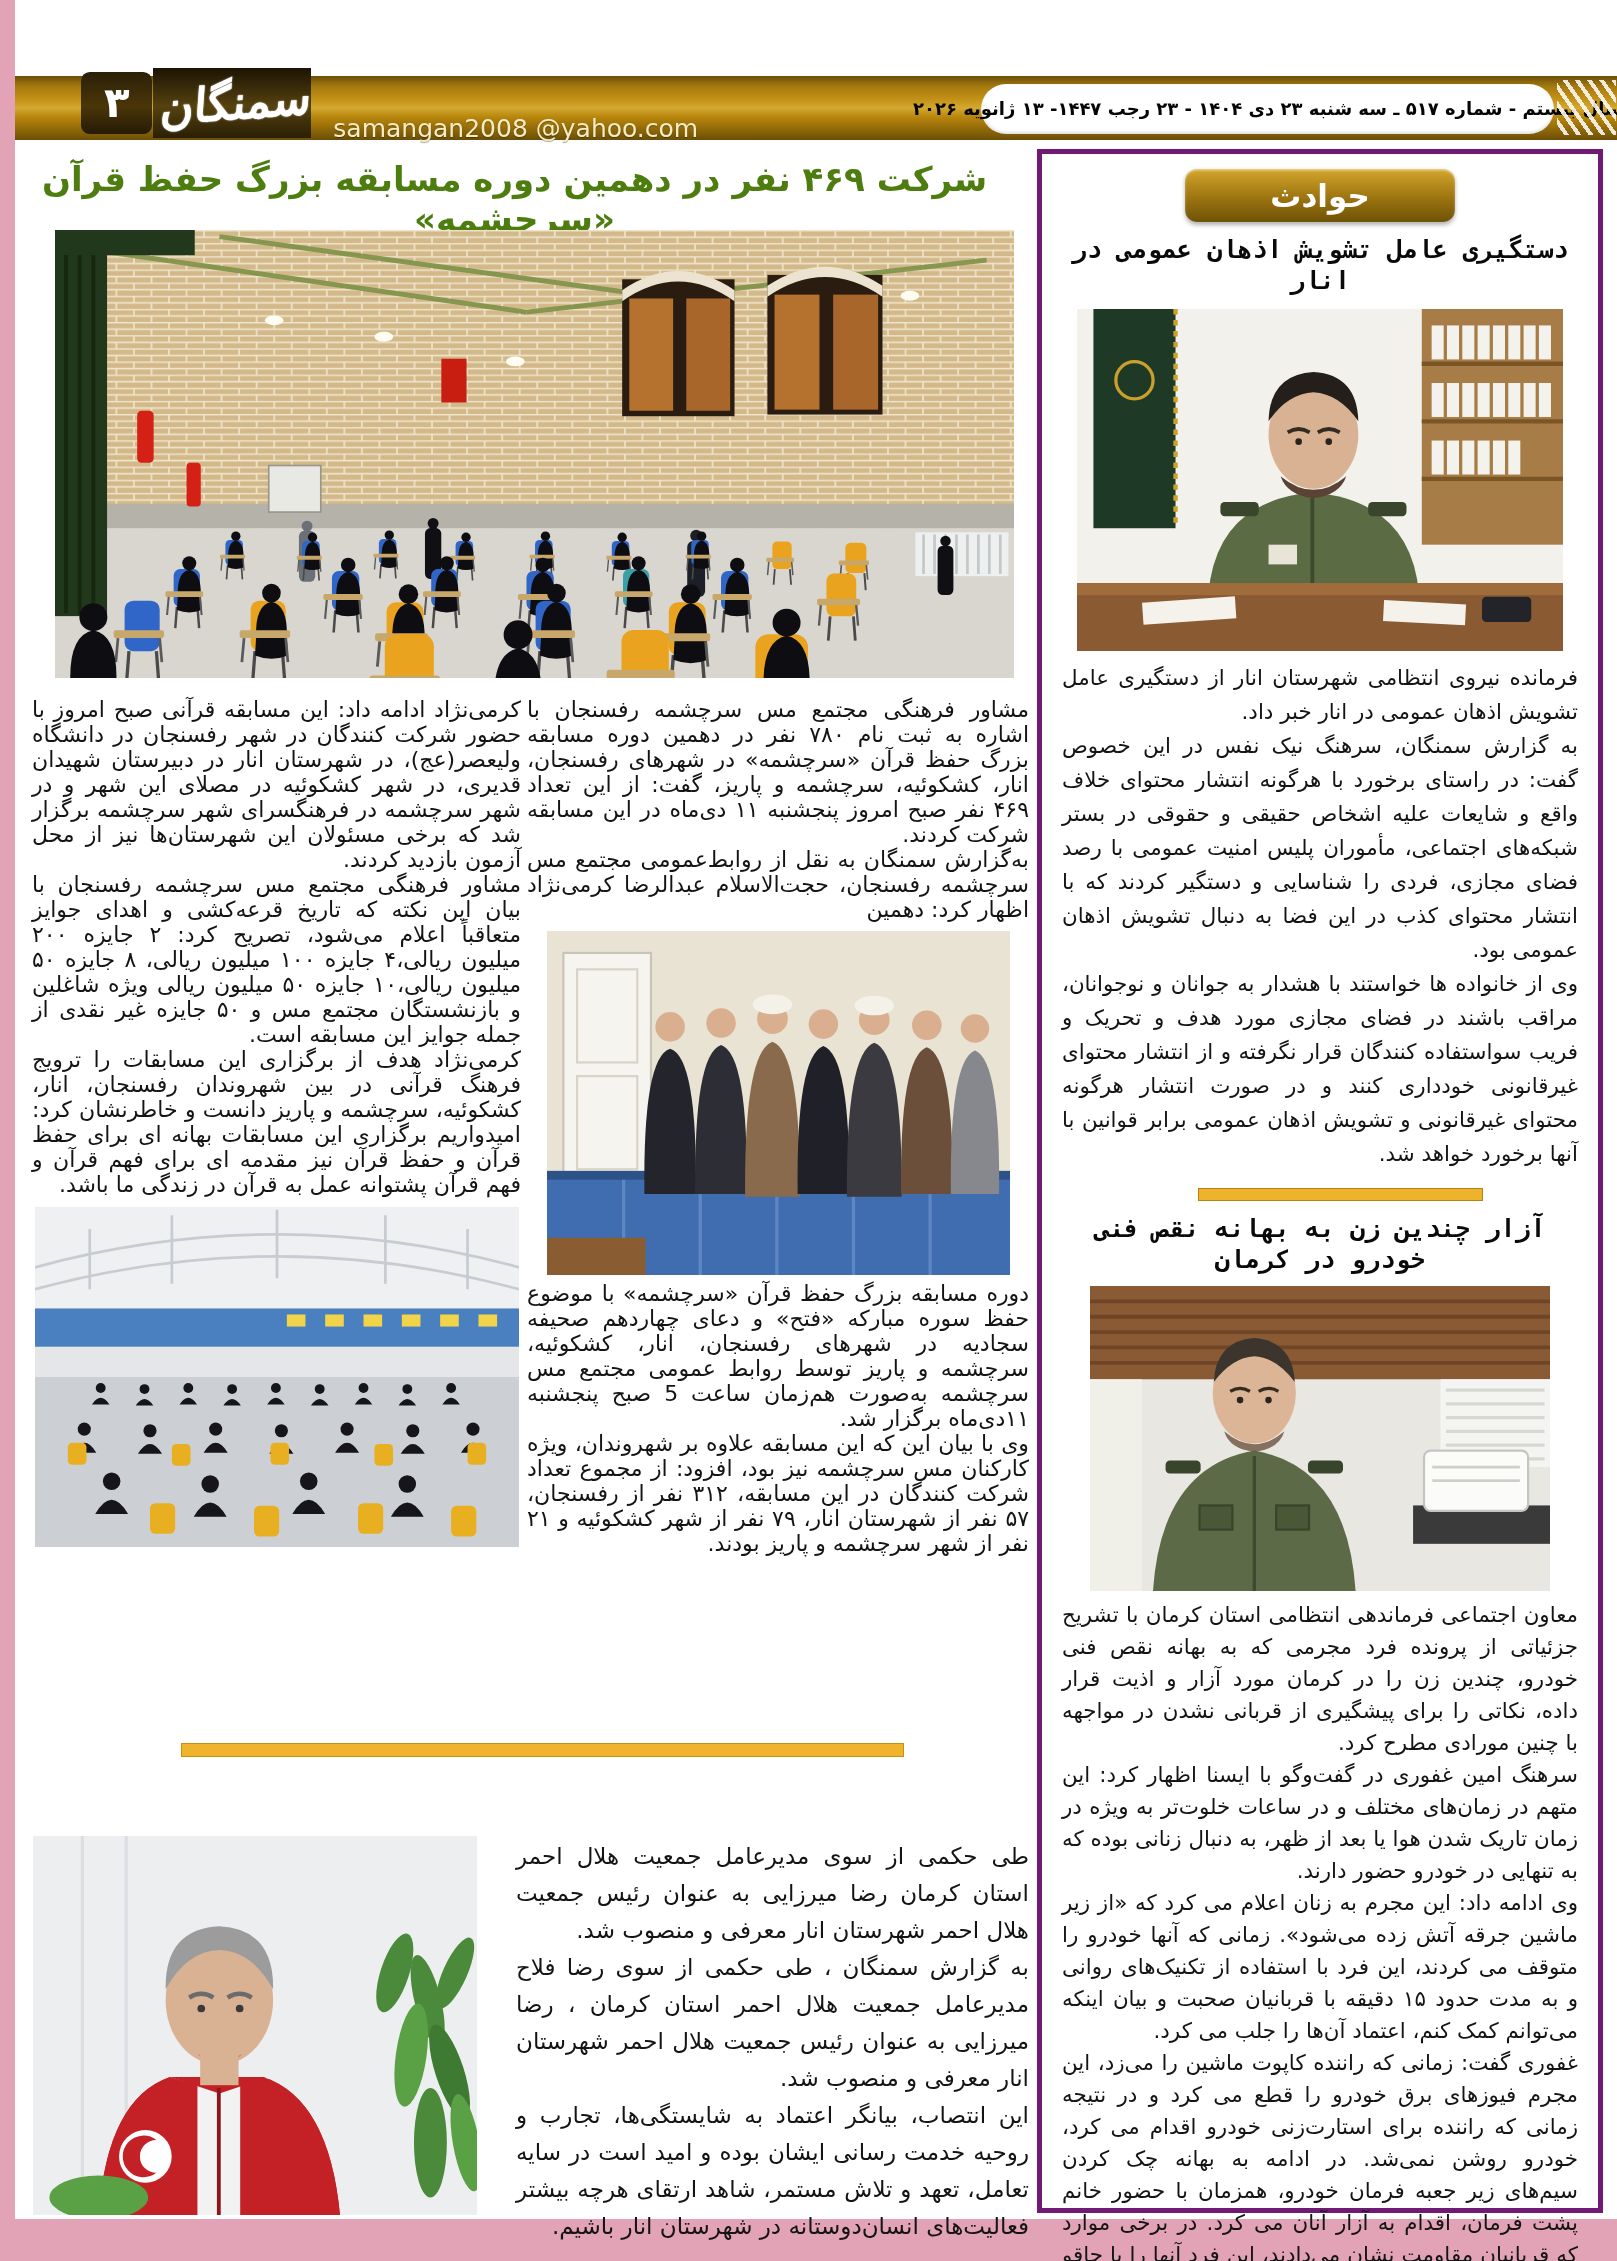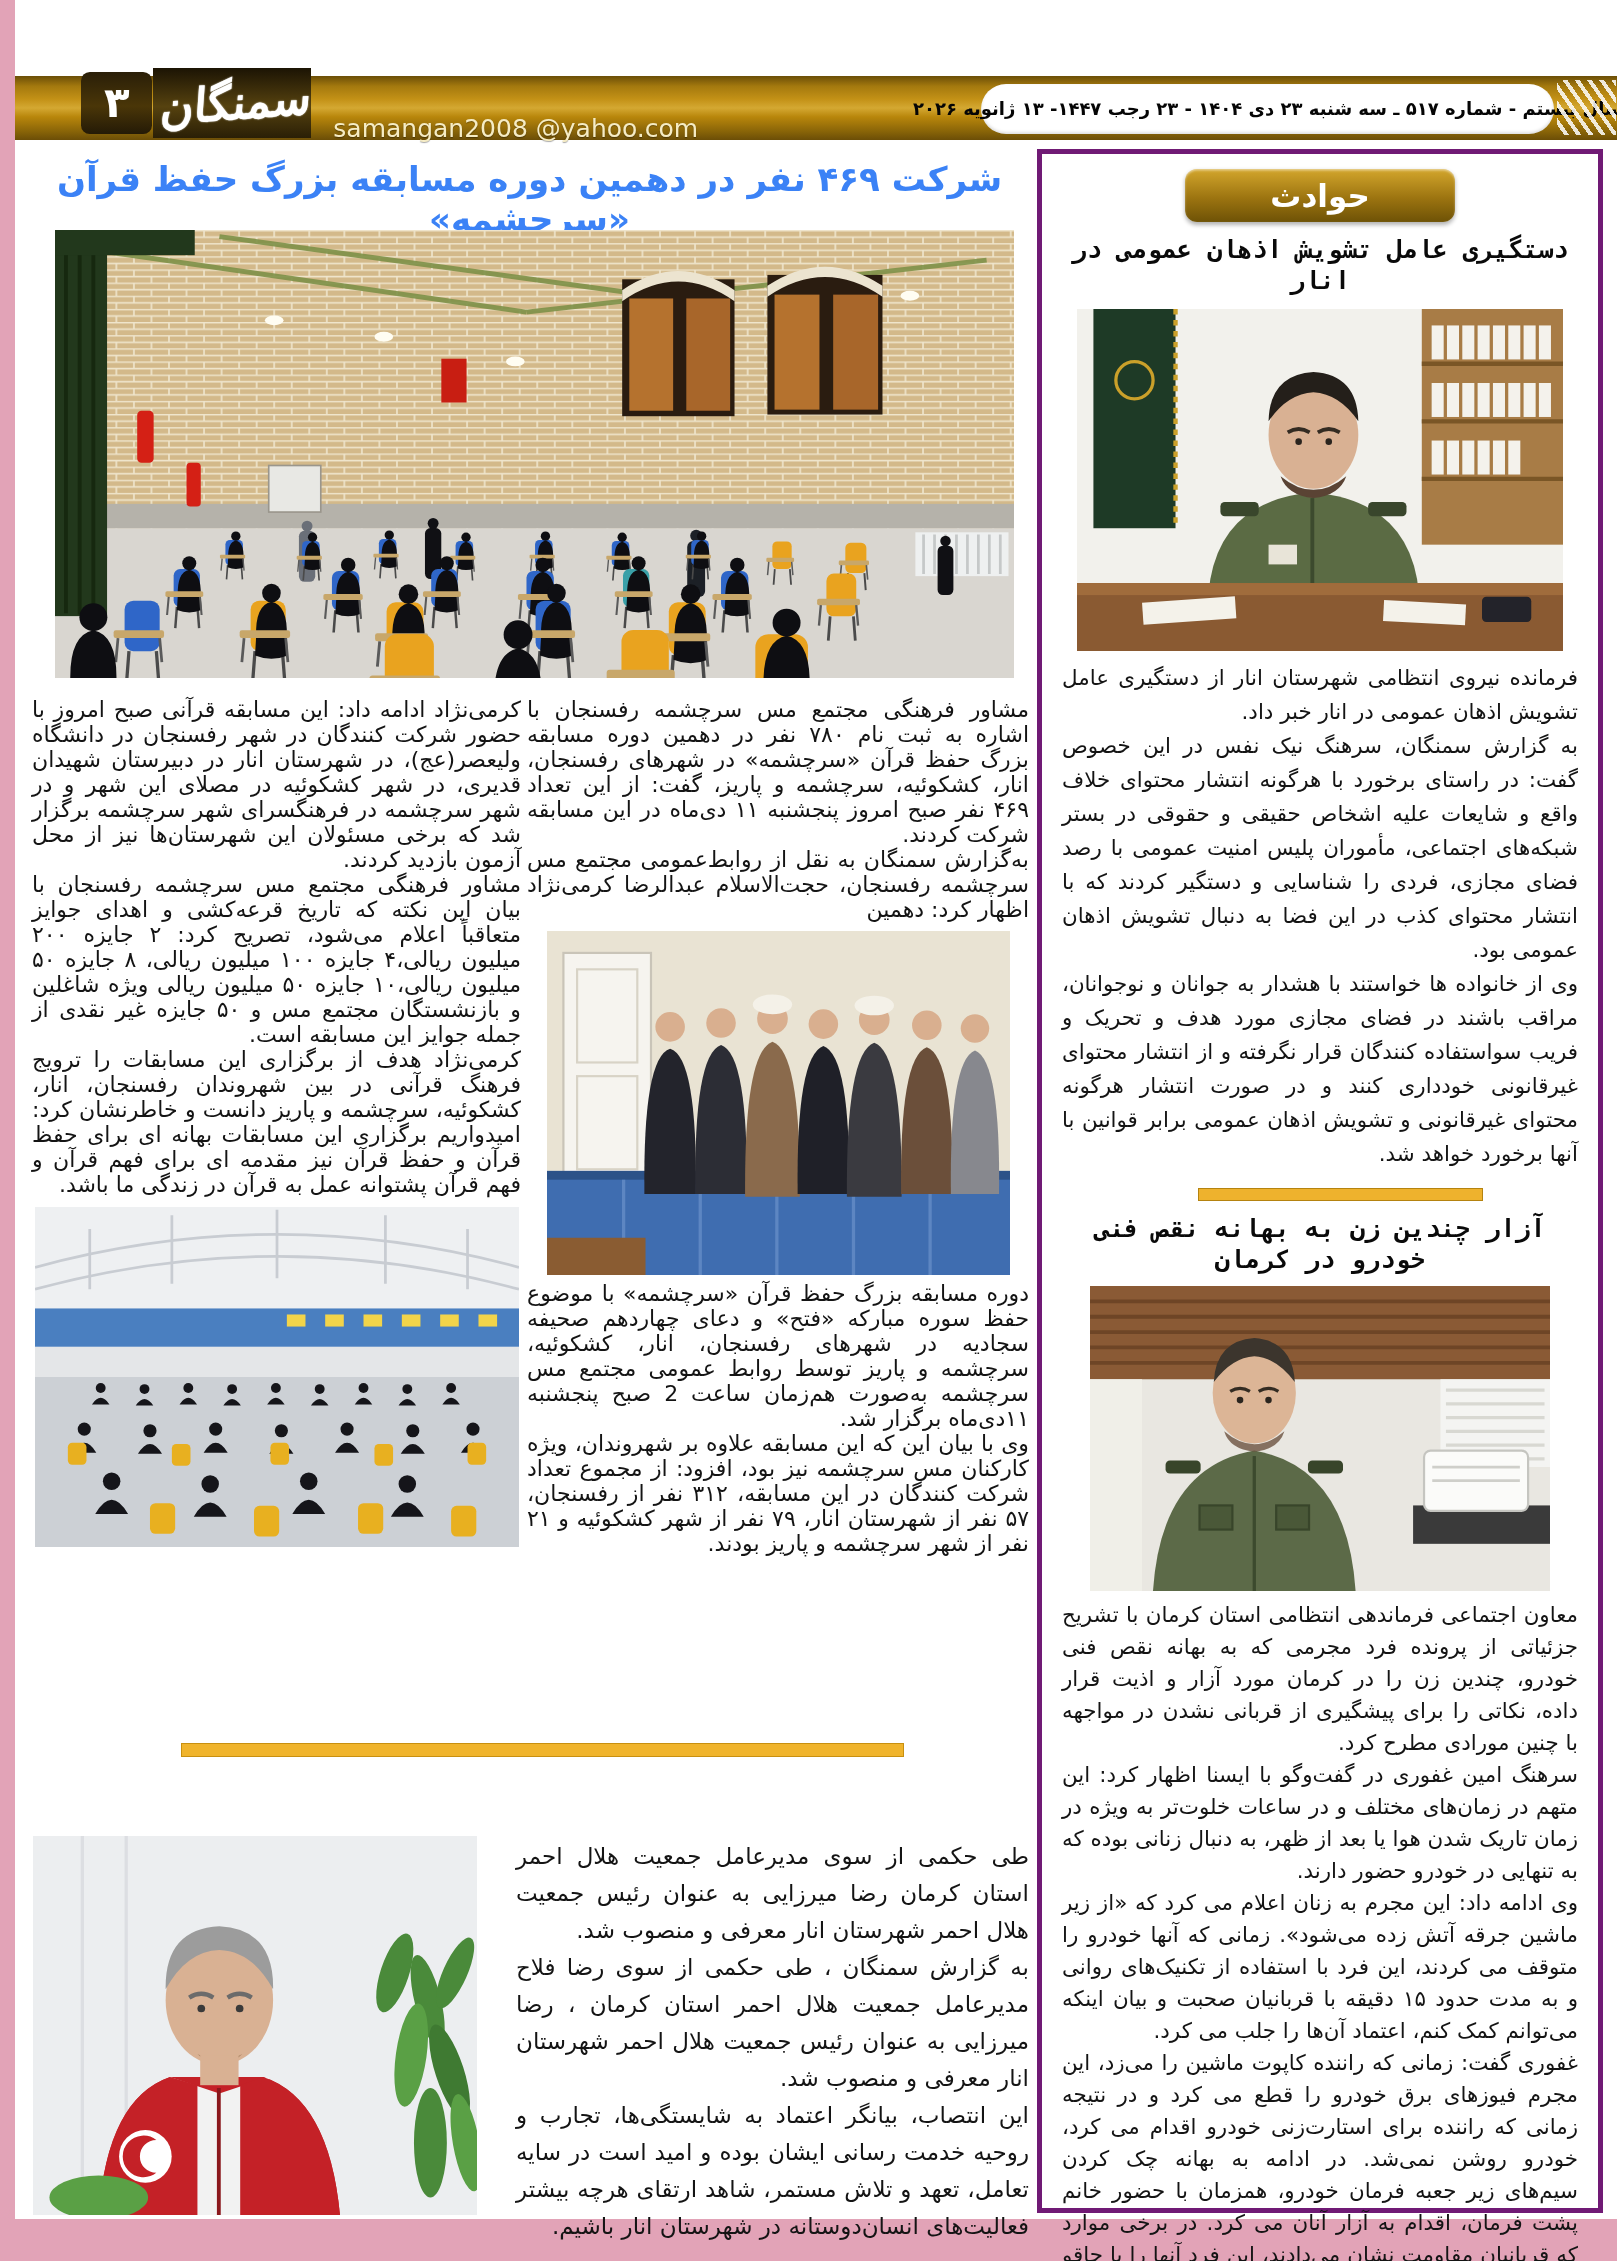--- a/index.html
+++ b/index.html
@@ -50,22 +50,22 @@
     font-weight:bold; font-size:18px; color:#050505; white-space:nowrap;
     box-shadow: inset 0 -1.6px 3.3px rgba(0,0,0,.15);
   }
   .masthead-stripes {
     position:absolute; right:2.2px; top:4.4px; width:59px; height:55px;
     background: repeating-linear-gradient(55deg, transparent 0 6px, rgba(255,255,255,.85) 6px 10px);
   }
 
   
   .main-headline {
-    position:absolute; left:33px; top:159px; width:993px;
-    text-align:center; font-size:34px; font-weight:bold; color:#3b82f6;
+    position:absolute; left:18px; top:159px; width:993px;
+    text-align:center; font-size:34px; font-weight:bold; color:#4d7c0f;
   }
   .photo { overflow:hidden; }
   .photo svg { display:block; width:100%; height:100%; }
   .photo-exam { position:absolute; left:55px; top:230px; width:959px; height:448px; }
 
   .col { position:absolute; }
   .col p { font-size:22px; line-height:25px; text-align:justify; color:#141414; }
   .col-mid  { left:527px; top:697px; width:502px; }
   .col-left { left:32px;  top:697px; width:489px; }
   .photo-clerics { width:463px; height:344px; margin:8.8px auto 6.6px auto; }
@@ -364,21 +364,21 @@
           <circle cx="598" cy="162" r="28" fill="#d9af8f"></circle>
             <ellipse cx="598" cy="136" rx="36" ry="18" fill="#f4f1e8"></ellipse>
           <path d="M548 485 Q546 222 598 204 Q650 222 648 485 Z" fill="#3a3a40"></path>
           <circle cx="694" cy="172" r="27" fill="#d9af8f"></circle>
             <path d="M647 480 Q644 230 694 212 Q744 230 741 480 Z" fill="#6b4f3a"></path>
           <circle cx="782" cy="178" r="26" fill="#d9af8f"></circle>
             <path d="M738 480 Q735 236 782 218 Q829 236 826 480 Z" fill="#87888e"></path>
         </g>
       </svg>
     </div>
-    <p>دوره مسابقه بزرگ حفظ قرآن «سرچشمه» با موضوع حفظ سوره مبارکه «فتح» و دعای چهاردهم صحیفه سجادیه در شهرهای رفسنجان، انار، کشکوئیه، سرچشمه و پاریز توسط روابط عمومی مجتمع مس سرچشمه به‌صورت هم‌زمان ساعت 2 صبح پنجشنبه ۱۱دی‌ماه برگزار شد.</p>
+    <p>دوره مسابقه بزرگ حفظ قرآن «سرچشمه» با موضوع حفظ سوره مبارکه «فتح» و دعای چهاردهم صحیفه سجادیه در شهرهای رفسنجان، انار، کشکوئیه، سرچشمه و پاریز توسط روابط عمومی مجتمع مس سرچشمه به‌صورت هم‌زمان ساعت 5 صبح پنجشنبه ۱۱دی‌ماه برگزار شد.</p>
     <p>وی با بیان این که این مسابقه علاوه بر شهروندان، ویژه کارکنان مس سرچشمه نیز بود، افزود: از مجموع تعداد شرکت کنندگان در این مسابقه، ۳۱۲ نفر از رفسنجان، ۵۷ نفر از شهرستان انار، ۷۹ نفر از شهر کشکوئیه و ۲۱ نفر از شهر سرچشمه و پاریز بودند.</p>
   </div>
 
   <div class="col col-left">
     <p>کرمی‌نژاد ادامه داد: این مسابقه قرآنی صبح امروز با حضور شرکت کنندگان در شهر رفسنجان در دانشگاه ولیعصر(عج)، در شهرستان انار در دبیرستان شهیدان قدیری، در شهر کشکوئیه در مصلای این شهر و در شهر سرچشمه در فرهنگسرای شهر سرچشمه برگزار شد که برخی مسئولان این شهرستان‌ها نیز از محل آزمون بازدید کردند.</p>
     <p>مشاور فرهنگی مجتمع مس سرچشمه رفسنجان با بیان این نکته که تاریخ قرعه‌کشی و اهدای جوایز متعاقباً اعلام می‌شود، تصریح کرد: ۲ جایزه ۲۰۰ میلیون ریالی،۴ جایزه ۱۰۰ میلیون ریالی، ۸ جایزه ۵۰ میلیون ریالی،۱۰ جایزه ۵۰ میلیون ریالی ویژه شاغلین و بازنشستگان مجتمع مس و ۵۰ جایزه غیر نقدی از جمله جوایز این مسابقه است.</p>
     <p>کرمی‌نژاد هدف از برگزاری این مسابقات را ترویج فرهنگ قرآنی در بین شهروندان رفسنجان، انار، کشکوئیه، سرچشمه و پاریز دانست و خاطرنشان کرد: امیدواریم برگزاری این مسابقات بهانه ای برای حفظ قرآن و حفظ قرآن نیز مقدمه ای برای فهم قرآن و فهم قرآن پشتوانه عمل به قرآن در زندگی ما باشد.</p>
     <div class="photo photo-hall">
       <svg viewBox="0 0 884 620" preserveAspectRatio="none">
         <rect width="884" height="620" fill="#eef0f2"></rect>

